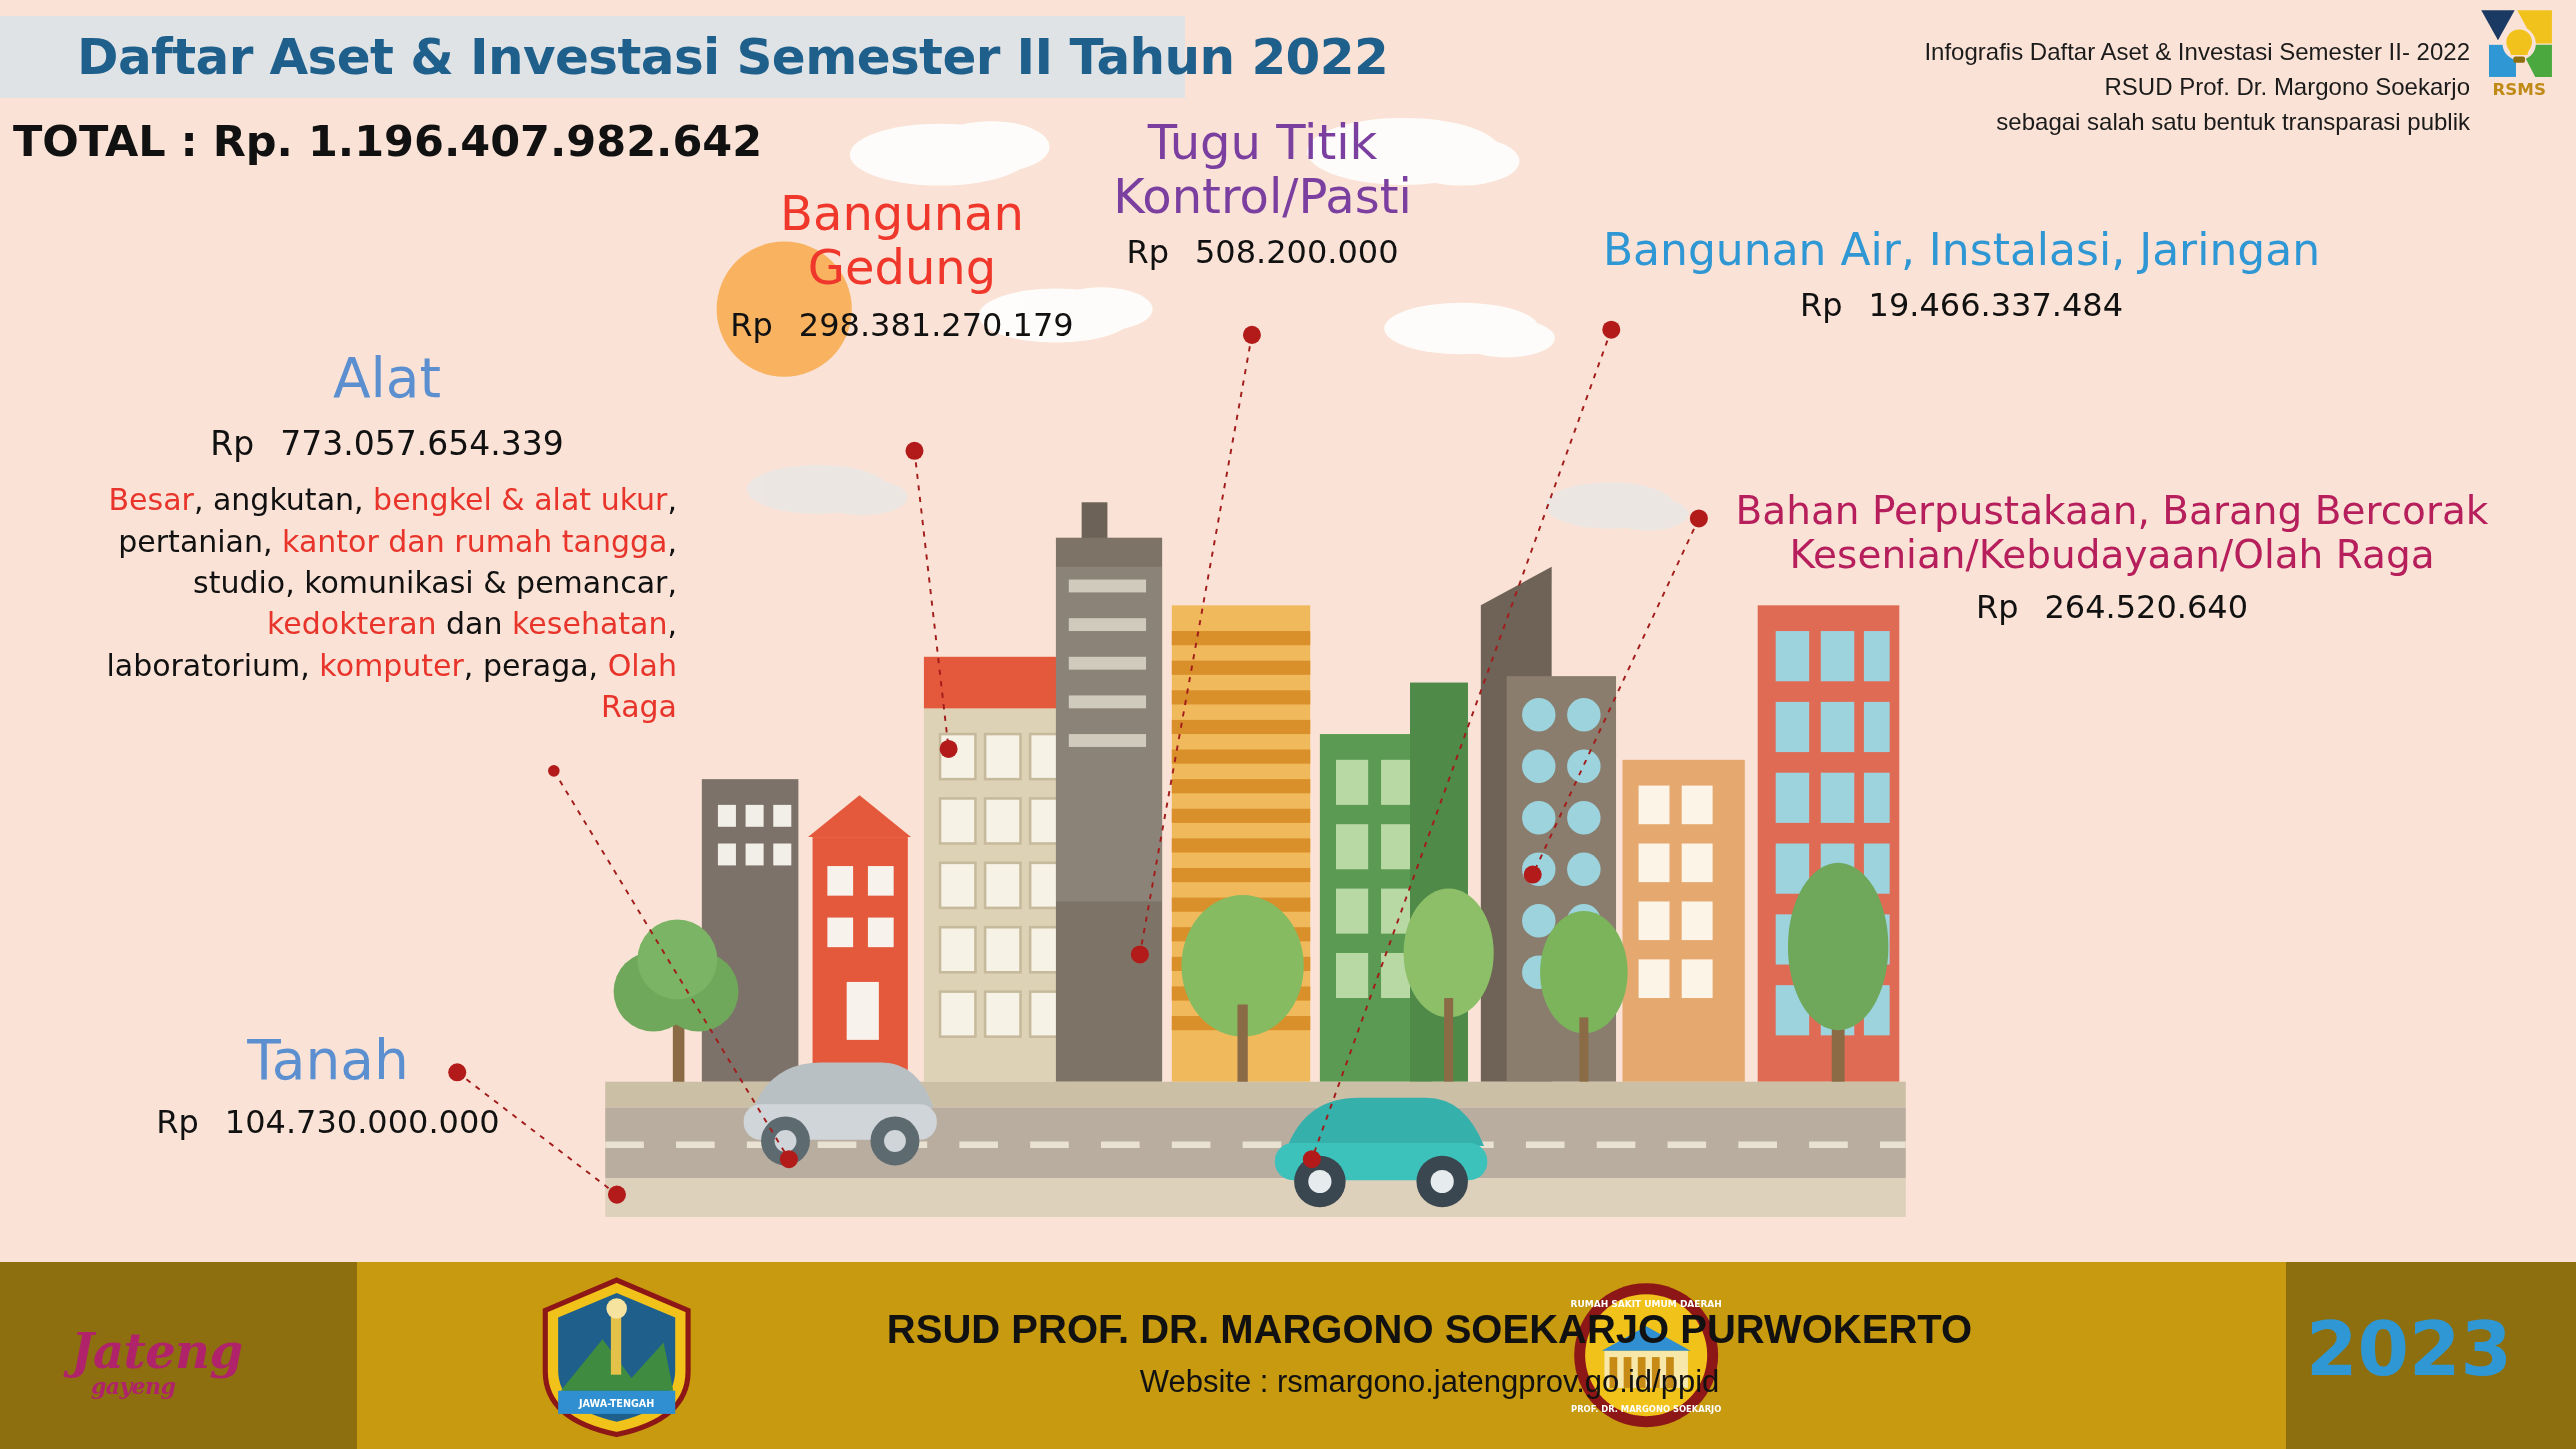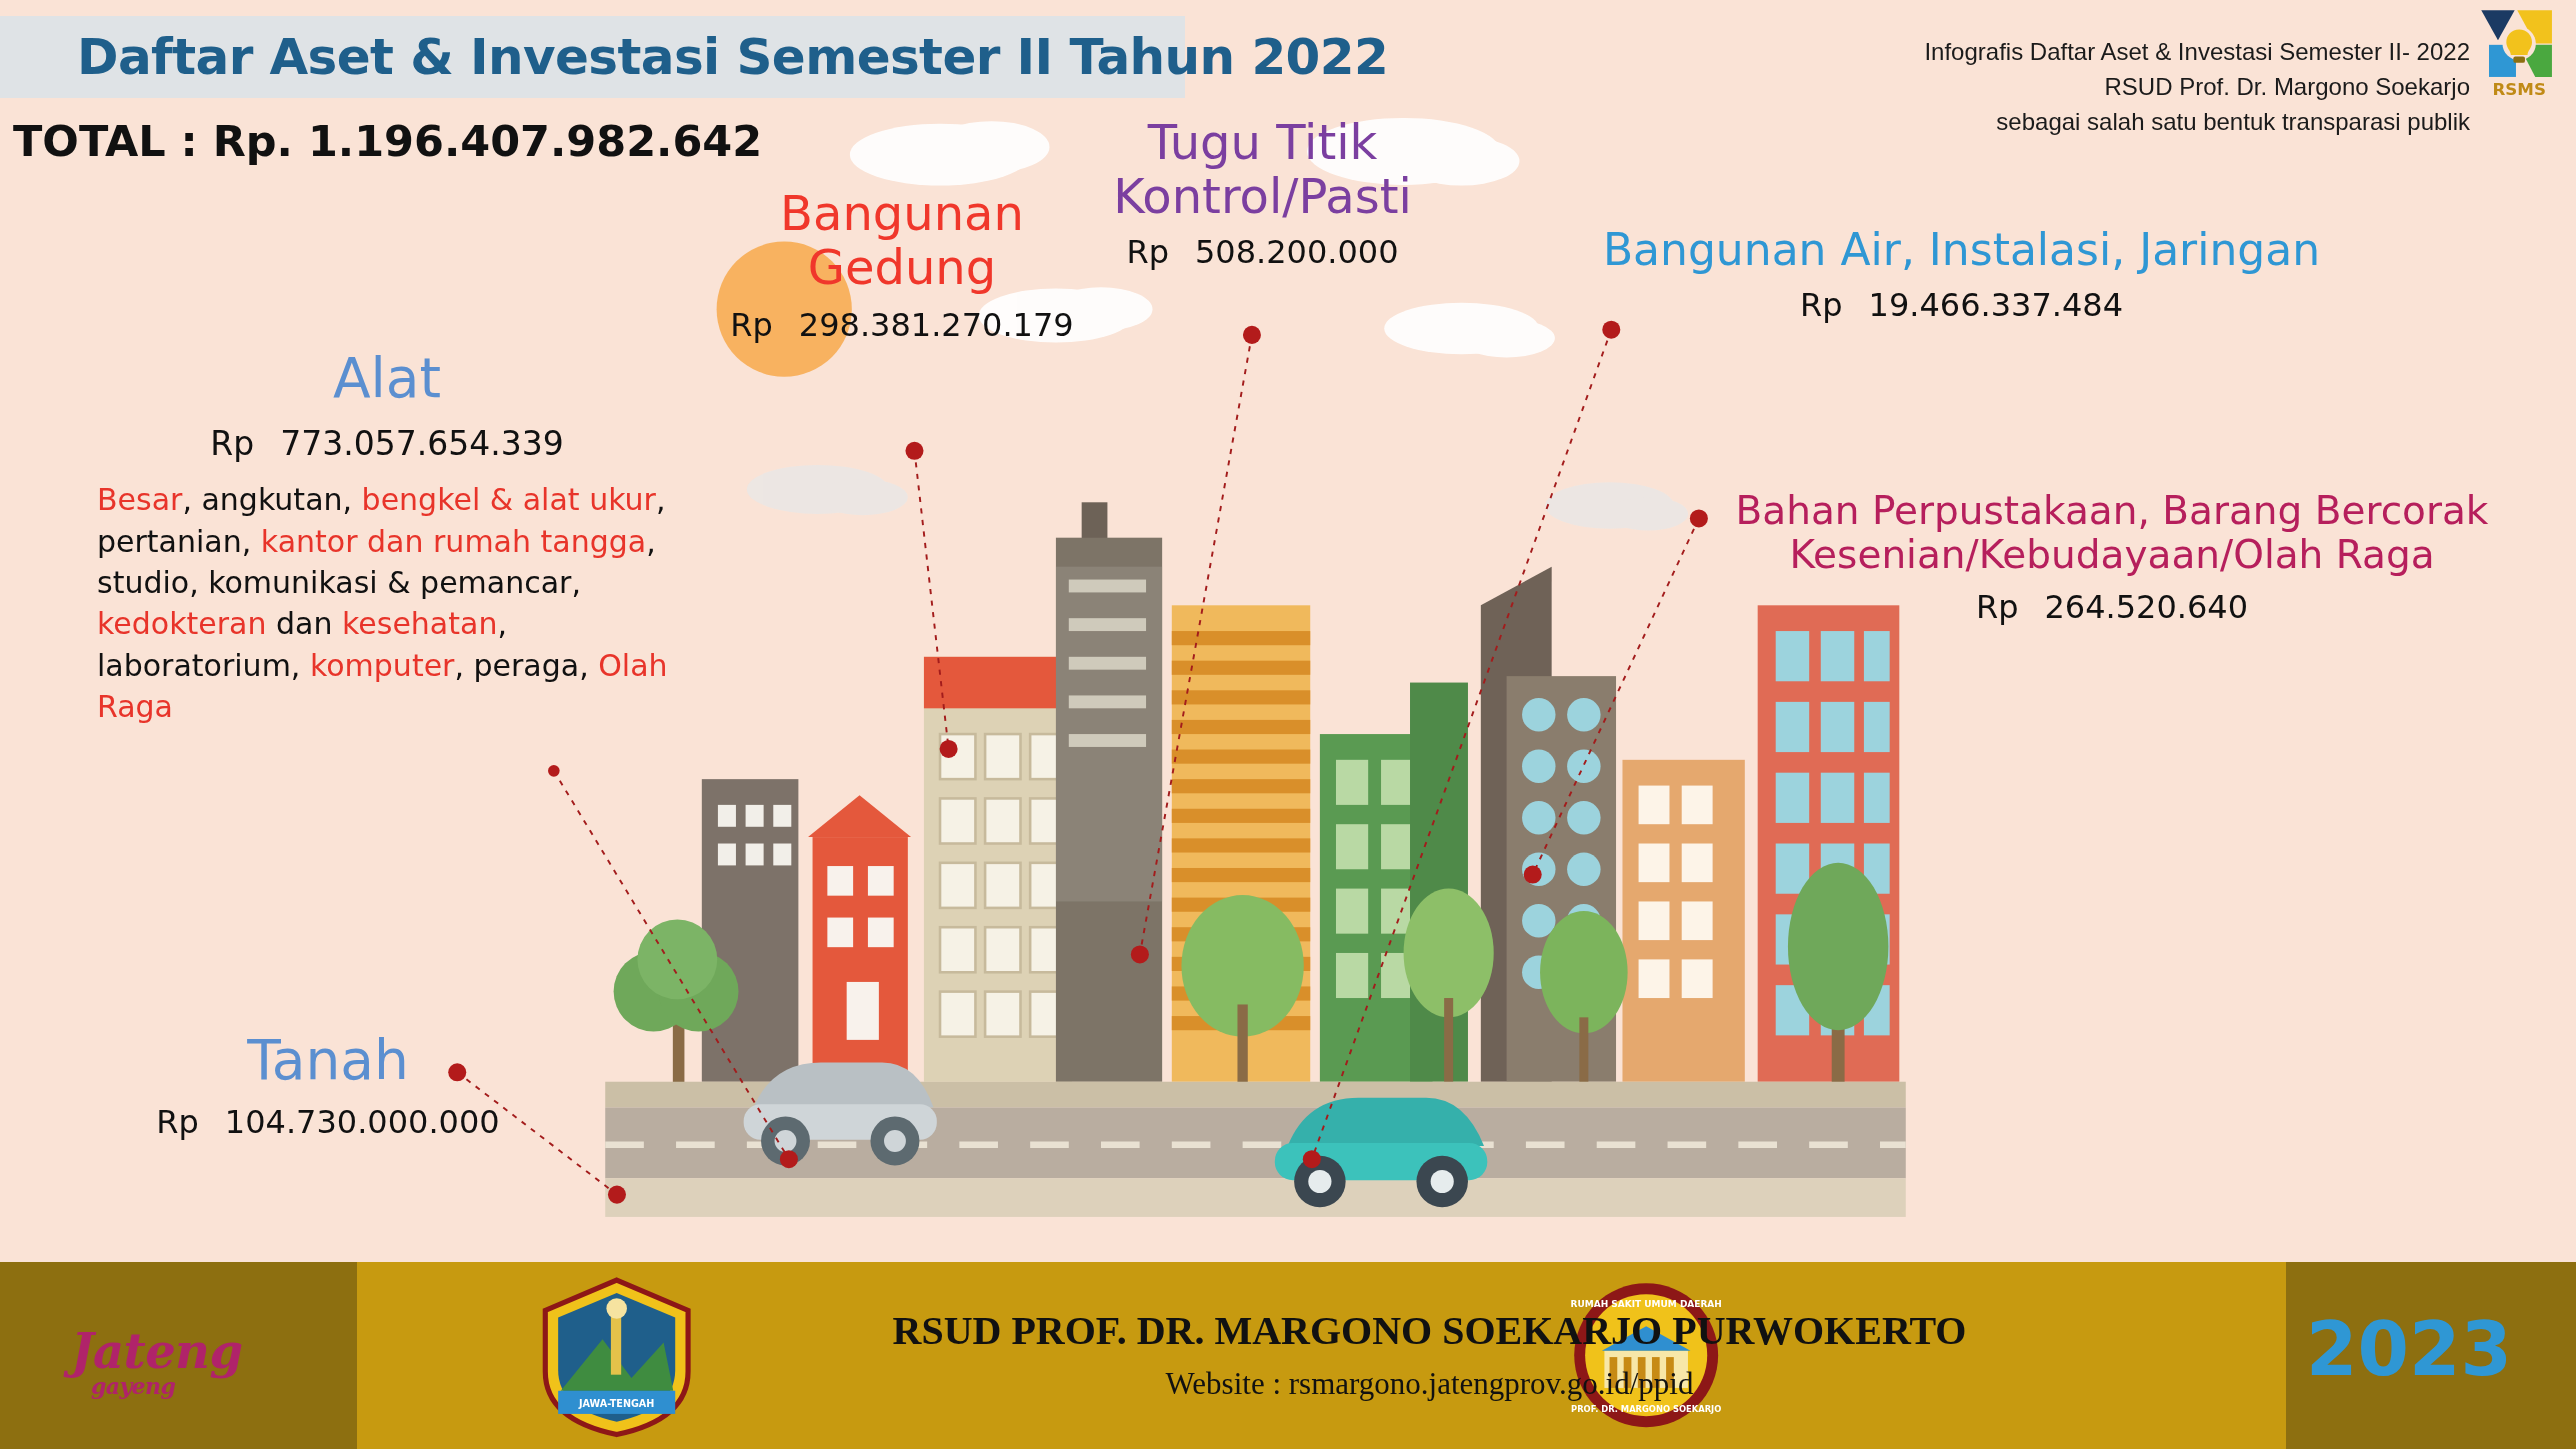--- a/index.html
+++ b/index.html
@@ -62,21 +62,21 @@
 
   #cat-alat { left:97px; top:348px; width:580px; text-align:center; }
   #cat-alat .head { color:#5b8fd0; font-size:55px; }
   #cat-alat .amt { margin-top:14px; font-size:33px; }
   #alat-desc {
     margin-top:16.7px;
     font-family:"DejaVu Sans", sans-serif;
     font-size:30px;
     line-height:1.38;
     color:#111;
-    text-align:left;
+    text-align:right;
   }
   #alat-desc .r { color:#e8342a; }
 
   #cat-bangunan-gedung { left:670px; top:187px; width:464px; text-align:center; }
   #cat-bangunan-gedung .head { color:#f0372b; font-size:48px; }
   #cat-bangunan-gedung .amt { margin-top:11.6px; }
 
   #cat-tugu { left:1037px; top:116px; width:451px; text-align:center; }
   #cat-tugu .head { color:#7b3fa0; font-size:48px; }
   #cat-tugu .amt { margin-top:9px; }
@@ -105,21 +105,21 @@
     position:absolute; left:71px; top:61px;
     font-family:"DejaVu Serif", serif;
     font-style:italic; font-weight:bold;
     font-size:48px; color:#b0236a;
     letter-spacing:-0.6px;
   }
   #jateng .sub { display:block; font-size:22px; margin-top:-6.4px; margin-left:20px; }
   #footer-text {
     position:absolute; left:702px; top:45px; width:1455px;
     text-align:center;
-    font-family:Liberation Serif, serif;
+    font-family:Liberation Sans, sans-serif;
     color:#111;
   }
   #footer-text .l1 { font-weight:bold; font-size:40px; letter-spacing:0px; }
   #footer-text .l2 { font-size:31px; margin-top:11.6px; }
   #year {
     position:absolute; left:2306px; top:44px;
     font-family:"DejaVu Sans", sans-serif;
     font-weight:bold; font-size:74px; color:#2f97d4;
   }
   .emblem { position:absolute; }

